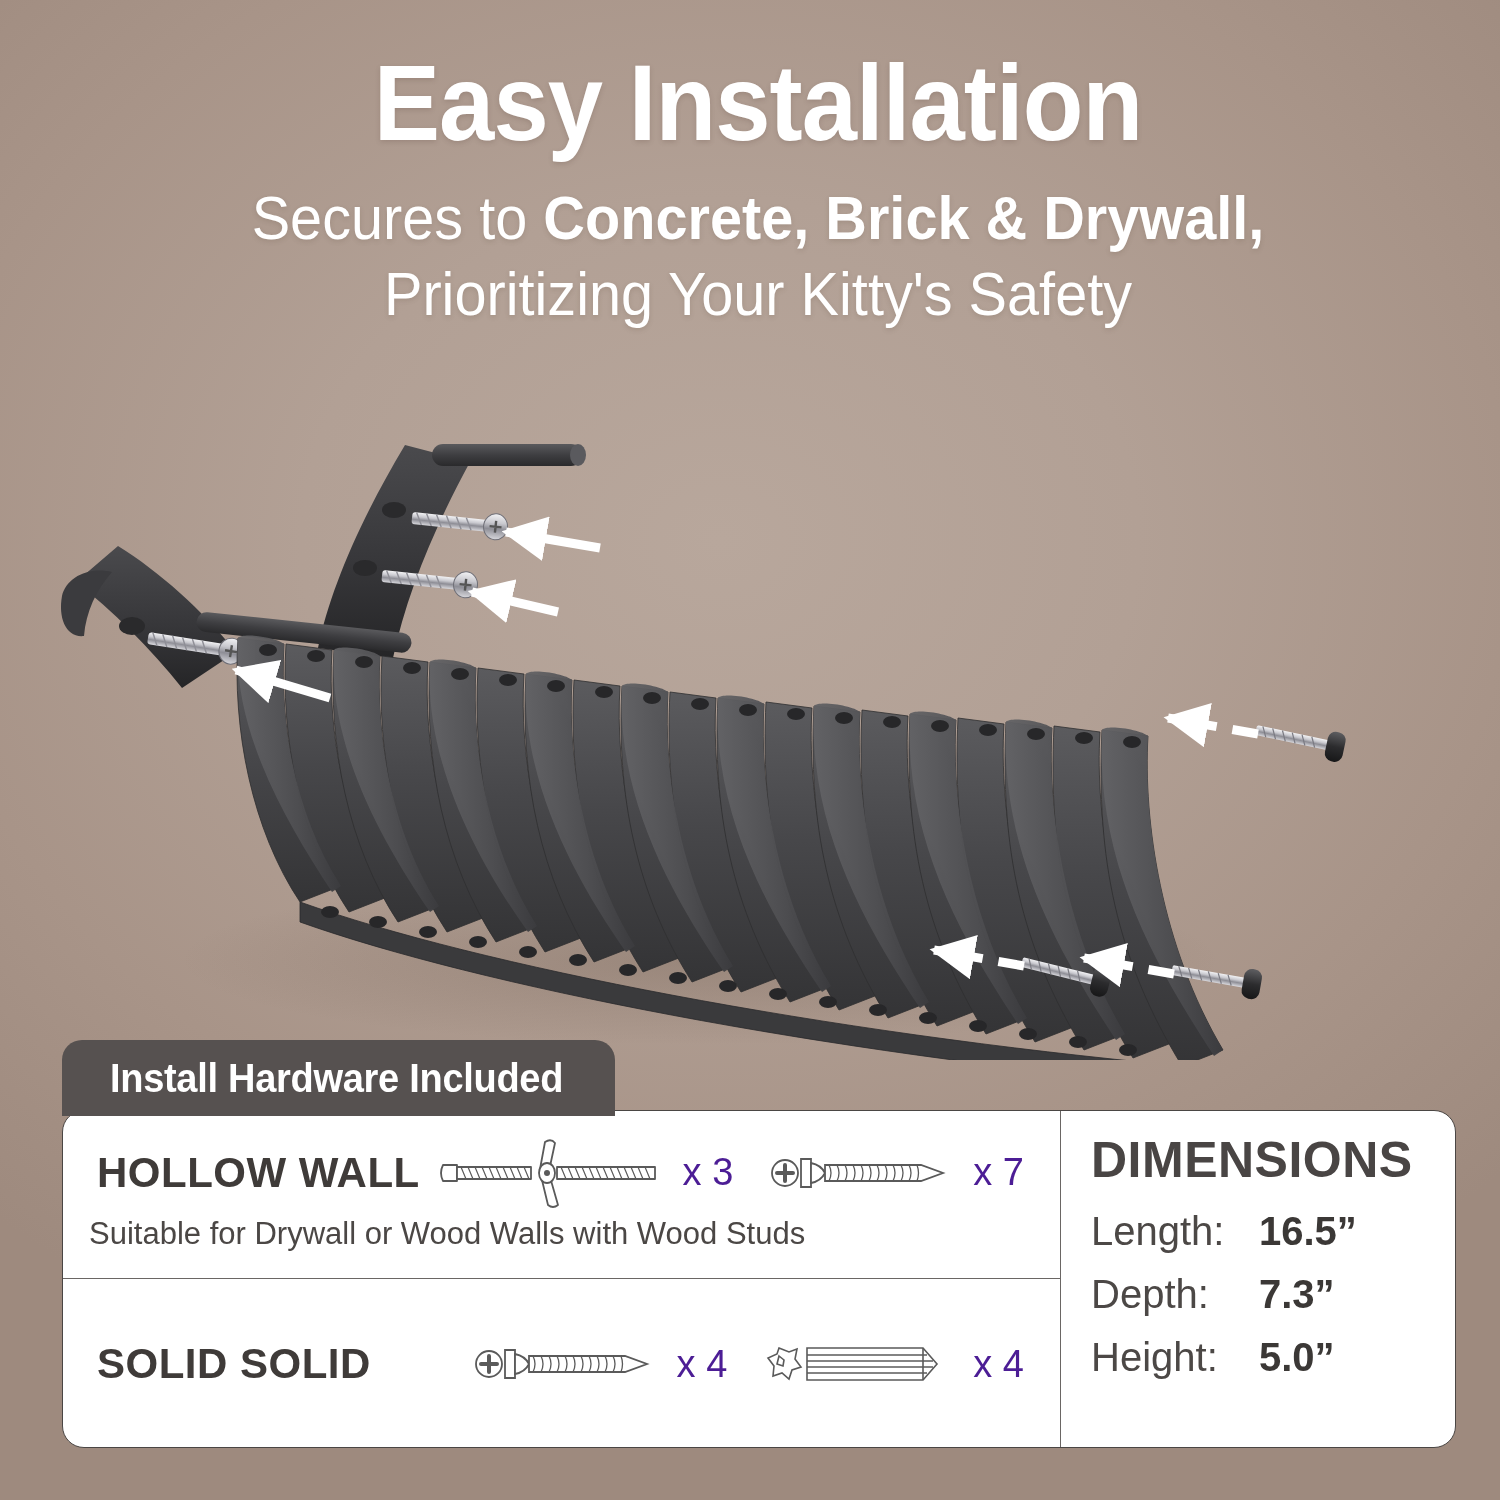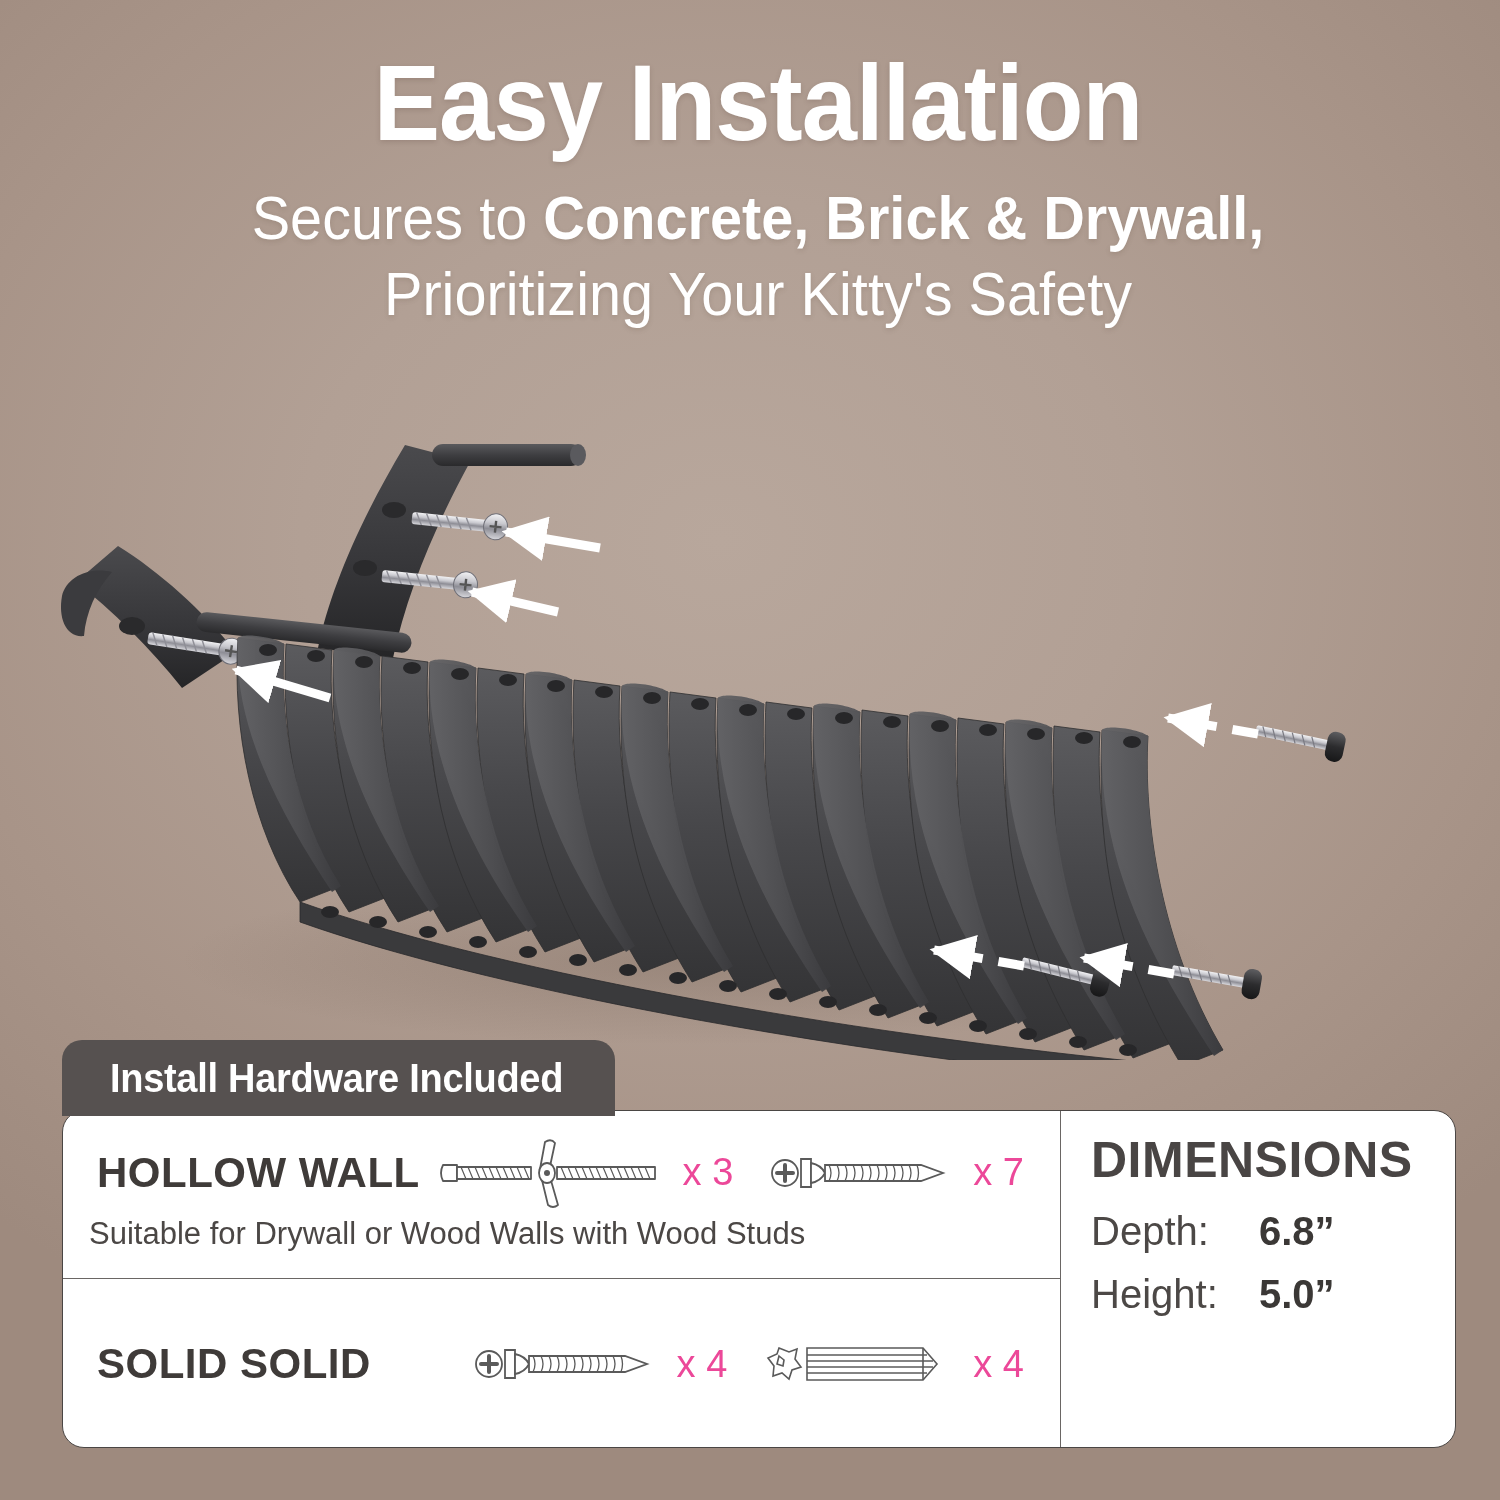--- a/index.html
+++ b/index.html
@@ -113,21 +113,21 @@
     margin-left: 8px;
   }
   .hw-item {
     display: flex; align-items: center;
     margin-right: 10px;
   }
   .hw-item-icon { display: block; }
   .hw-qty {
     font-size: 38px;
     font-weight: 400;
-    color: #ec4899;
+    color: #4c1d95;
     margin-left: 14px;
     white-space: nowrap;
     text-align: center;
   }
   .hw-note {
     font-size: 31px;
     color: #4b4745;
     margin-top: 10px;
     white-space: nowrap;
   }
@@ -530,22 +530,26 @@
               <span class="hw-qty">x 4</span>
             </div>
           </div>
         </div>
       </div>
 
       <div id="hw-right">
         <div id="dim-title">DIMENSIONS</div>
 
         <div class="dim-row">
+          <span class="dim-label">Length:</span>
+          <span class="dim-value">16.5”</span>
+        </div>
+        <div class="dim-row">
           <span class="dim-label">Depth:</span>
-          <span class="dim-value">6.8”</span>
+          <span class="dim-value">7.3”</span>
         </div>
         <div class="dim-row">
           <span class="dim-label">Height:</span>
           <span class="dim-value">5.0”</span>
         </div>
       </div>
 
     </div>
   </div>
 

